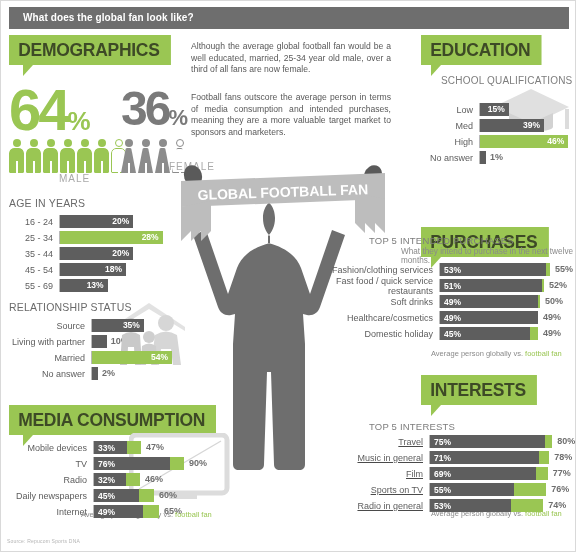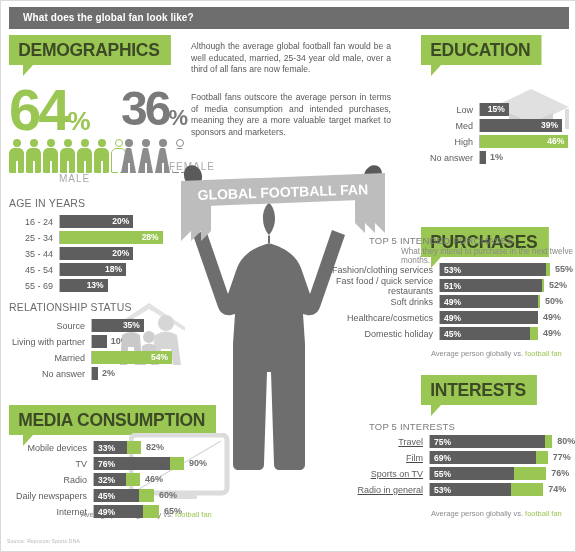--- a/index.html
+++ b/index.html
@@ -285,21 +285,21 @@
 
   <div class="chart" id="media-chart" style="left:8px;top:440px;width:200px;">
       <div class="row">
         <div class="lbl" style="width:78px">Mobile devices</div>
         <div class="axis"></div>
         <div class="track">
           <div class="bar green" style="width:47px"></div>
           <div class="bar gray" style="width:33px">
             <span class="val">33%</span>
           </div>
-          <div class="valout" style="left:52px">82%</div>
+          <div class="valout" style="left:52px">47%</div>
         </div>
       </div>
       <div class="row">
         <div class="lbl" style="width:78px">TV</div>
         <div class="axis"></div>
         <div class="track">
           <div class="bar green" style="width:90px"></div>
           <div class="bar gray" style="width:76px">
             <span class="val">76%</span>
           </div>
@@ -362,20 +362,21 @@
     <path fill="#bdbdbd" d="M4 30 L208 22 L208 48 L4 56 Z"></path>
     <path fill="#bdbdbd" d="M4 56 l0 34 10 -10 0 10 10 -10 0 10 10 -10 0 -30 z"></path>
     <path fill="#bdbdbd" d="M208 48 l0 34 -10 -10 0 10 -10 -10 0 10 -10 -10 0 -30 z"></path>
     <text x="106" y="46" font-family="Liberation Sans, sans-serif" font-size="14" font-weight="bold" fill="#ffffff" text-anchor="middle" transform="rotate(-2 106 46)" id="scarf-text">GLOBAL FOOTBALL FAN</text>
   </svg>
 
   <div class="callout right" style="left:420px;top:34px;">
     <div class="box">EDUCATION</div>
     <div class="tail"></div>
   </div>
+  <div class="sublabel" style="left:440px;top:74px;font-size:10px;color:#7d7d7d;">SCHOOL QUALIFICATIONS</div>
 
   <svg class="deco" style="left:490px;top:86px;" width="80" height="56" viewBox="0 0 80 56">
     <path d="M40 2 L78 20 L40 38 L2 20 Z" fill="#e0e0e0"></path>
     <path d="M18 26 l0 14 c0 6 44 6 44 0 l0 -14 -22 10 z" fill="#d2d2d2"></path>
     <path d="M74 22 l0 20 4 0 0 -20 z" fill="#dcdcdc"></path>
   </svg>
 
   <div class="chart" id="edu-chart" style="left:424px;top:102px;width:148px;">
       <div class="row">
         <div class="lbl" style="width:48px">Low</div>
@@ -383,21 +384,21 @@
         <div class="track">
           <div class="bar gray" style="width:28.799999999999997px">
             <span class="valin-right">15%</span>
           </div>
         </div>
       </div>
       <div class="row">
         <div class="lbl" style="width:48px">Med</div>
         <div class="axis"></div>
         <div class="track">
-          <div class="bar gray" style="width:82px">
+          <div class="bar gray" style="width:64px">
             <span class="valin-right">39%</span>
           </div>
         </div>
       </div>
       <div class="row">
         <div class="lbl" style="width:48px">High</div>
         <div class="axis"></div>
         <div class="track">
           <div class="bar greenfull" style="width:88.32000000000001px">
             <span class="valin-right">46%</span>
@@ -494,20 +495,31 @@
         <div class="axis"></div>
         <div class="track">
           <div class="bar green" style="width:122.35294117647058px"></div>
           <div class="bar gray" style="width:115px">
             <span class="val">75%</span>
           </div>
           <div class="valout" style="left:127.35294117647058px">80%</div>
         </div>
       </div>
       <div class="row">
+        <div class="lbl" style="width:92px">Music in general</div>
+        <div class="axis"></div>
+        <div class="track">
+          <div class="bar green" style="width:119.29411764705881px"></div>
+          <div class="bar gray" style="width:108.58823529411765px">
+            <span class="val">71%</span>
+          </div>
+          <div class="valout" style="left:124.29411764705881px">78%</div>
+        </div>
+      </div>
+      <div class="row">
         <div class="lbl" style="width:92px">Film</div>
         <div class="axis"></div>
         <div class="track">
           <div class="bar green" style="width:117.76470588235294px"></div>
           <div class="bar gray" style="width:105.52941176470588px">
             <span class="val">69%</span>
           </div>
           <div class="valout" style="left:122.76470588235294px">77%</div>
         </div>
       </div>

